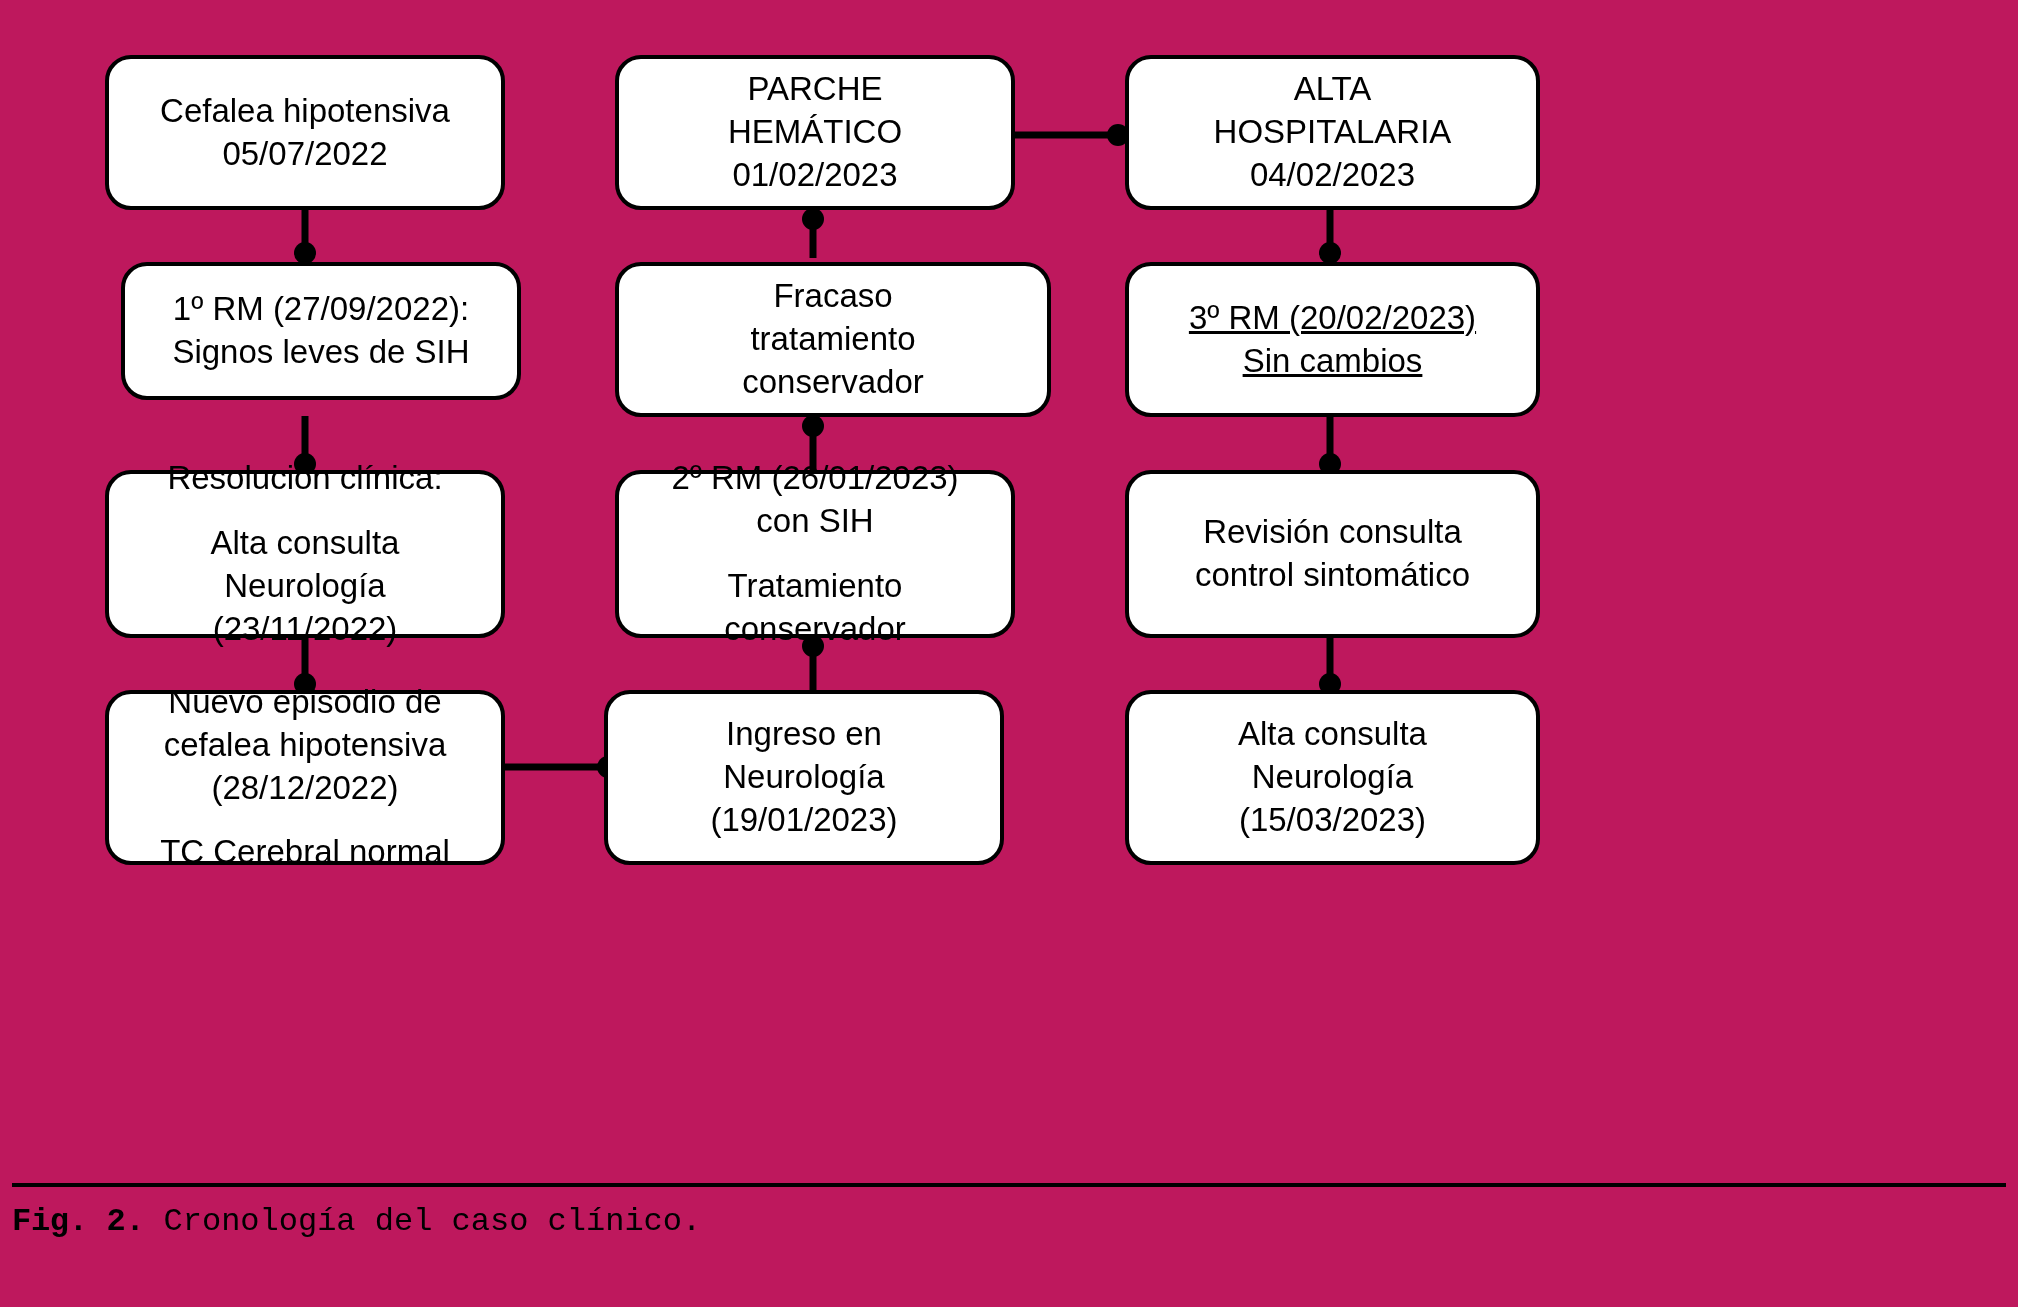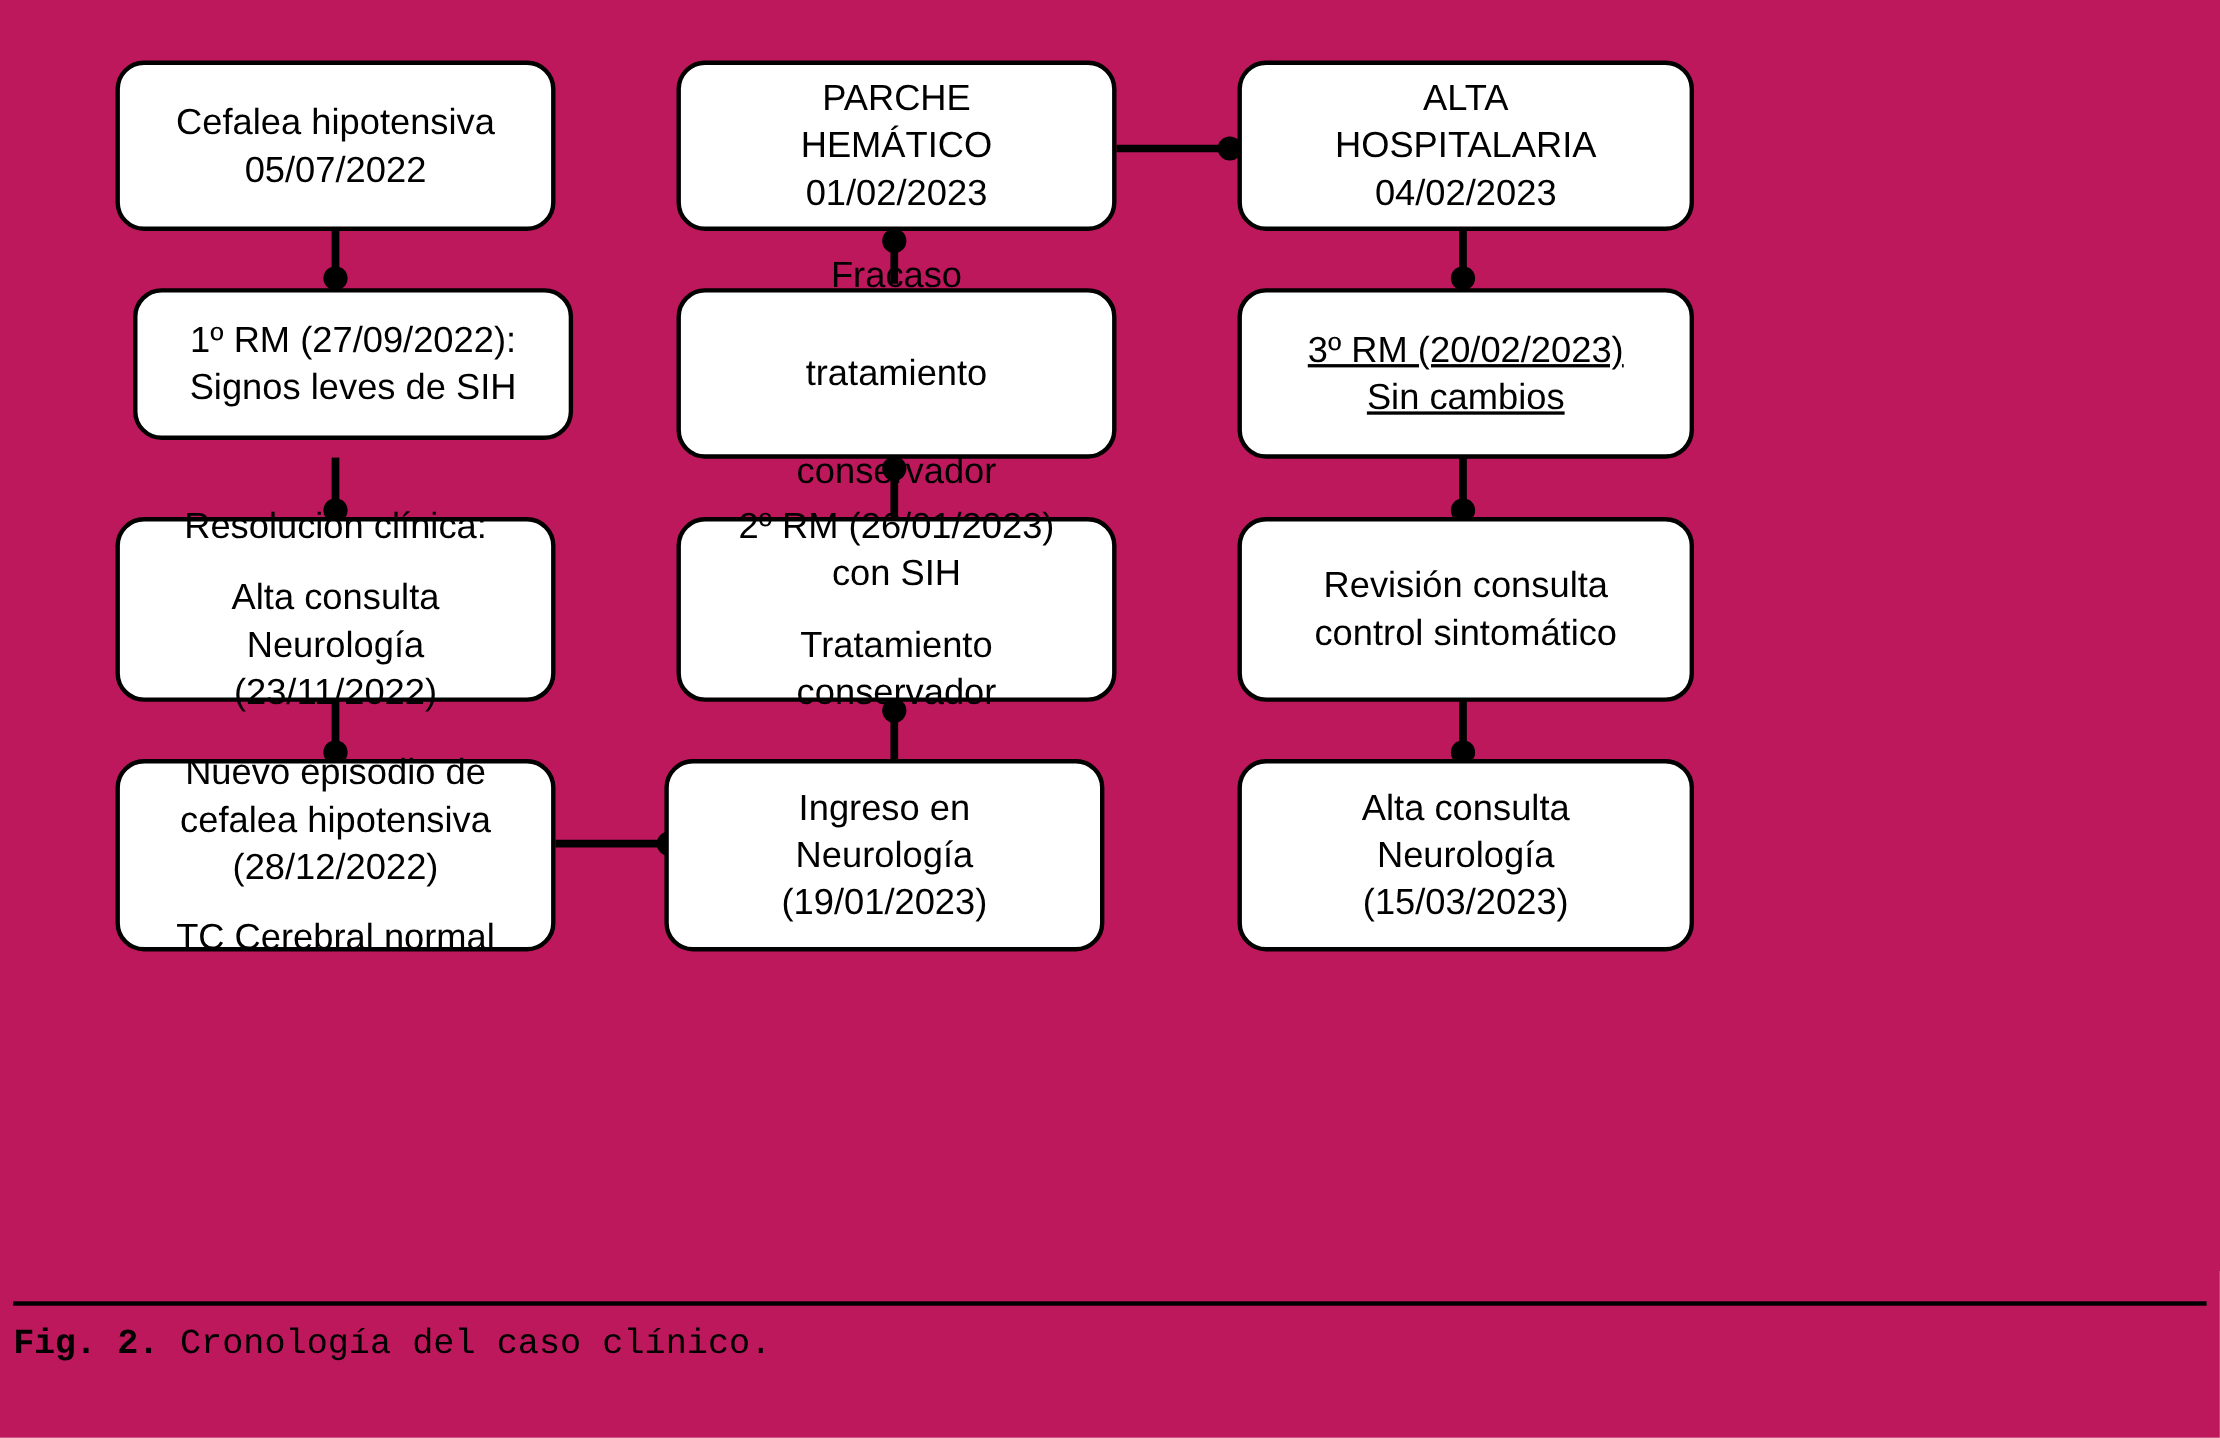--- a/index.html
+++ b/index.html
@@ -160,21 +160,21 @@
       <span class="nline">(28/12/2022)</span>
       <span class="nline gap-before">TC Cerebral normal</span>
     </div>
 
     <div class="node" style="left:615px; top:55px; width:400px; height:155px;">
       <span class="nline">PARCHE</span>
       <span class="nline">HEMÁTICO</span>
       <span class="nline">01/02/2023</span>
     </div>
 
-    <div class="node" style="left:615px; top:262px; width:400px; height:155px;gap:46px;">
+    <div class="node" style="left:615px; top:262px; width:436px; height:155px;">
       <span class="nline">Fracaso</span>
       <span class="nline">tratamiento</span>
       <span class="nline">conservador</span>
     </div>
 
     <div class="node" style="left:615px; top:470px; width:400px; height:168px;">
       <span class="nline">2º RM (26/01/2023)</span>
       <span class="nline">con SIH</span>
       <span class="nline gap-before">Tratamiento</span>
       <span class="nline">conservador</span>

